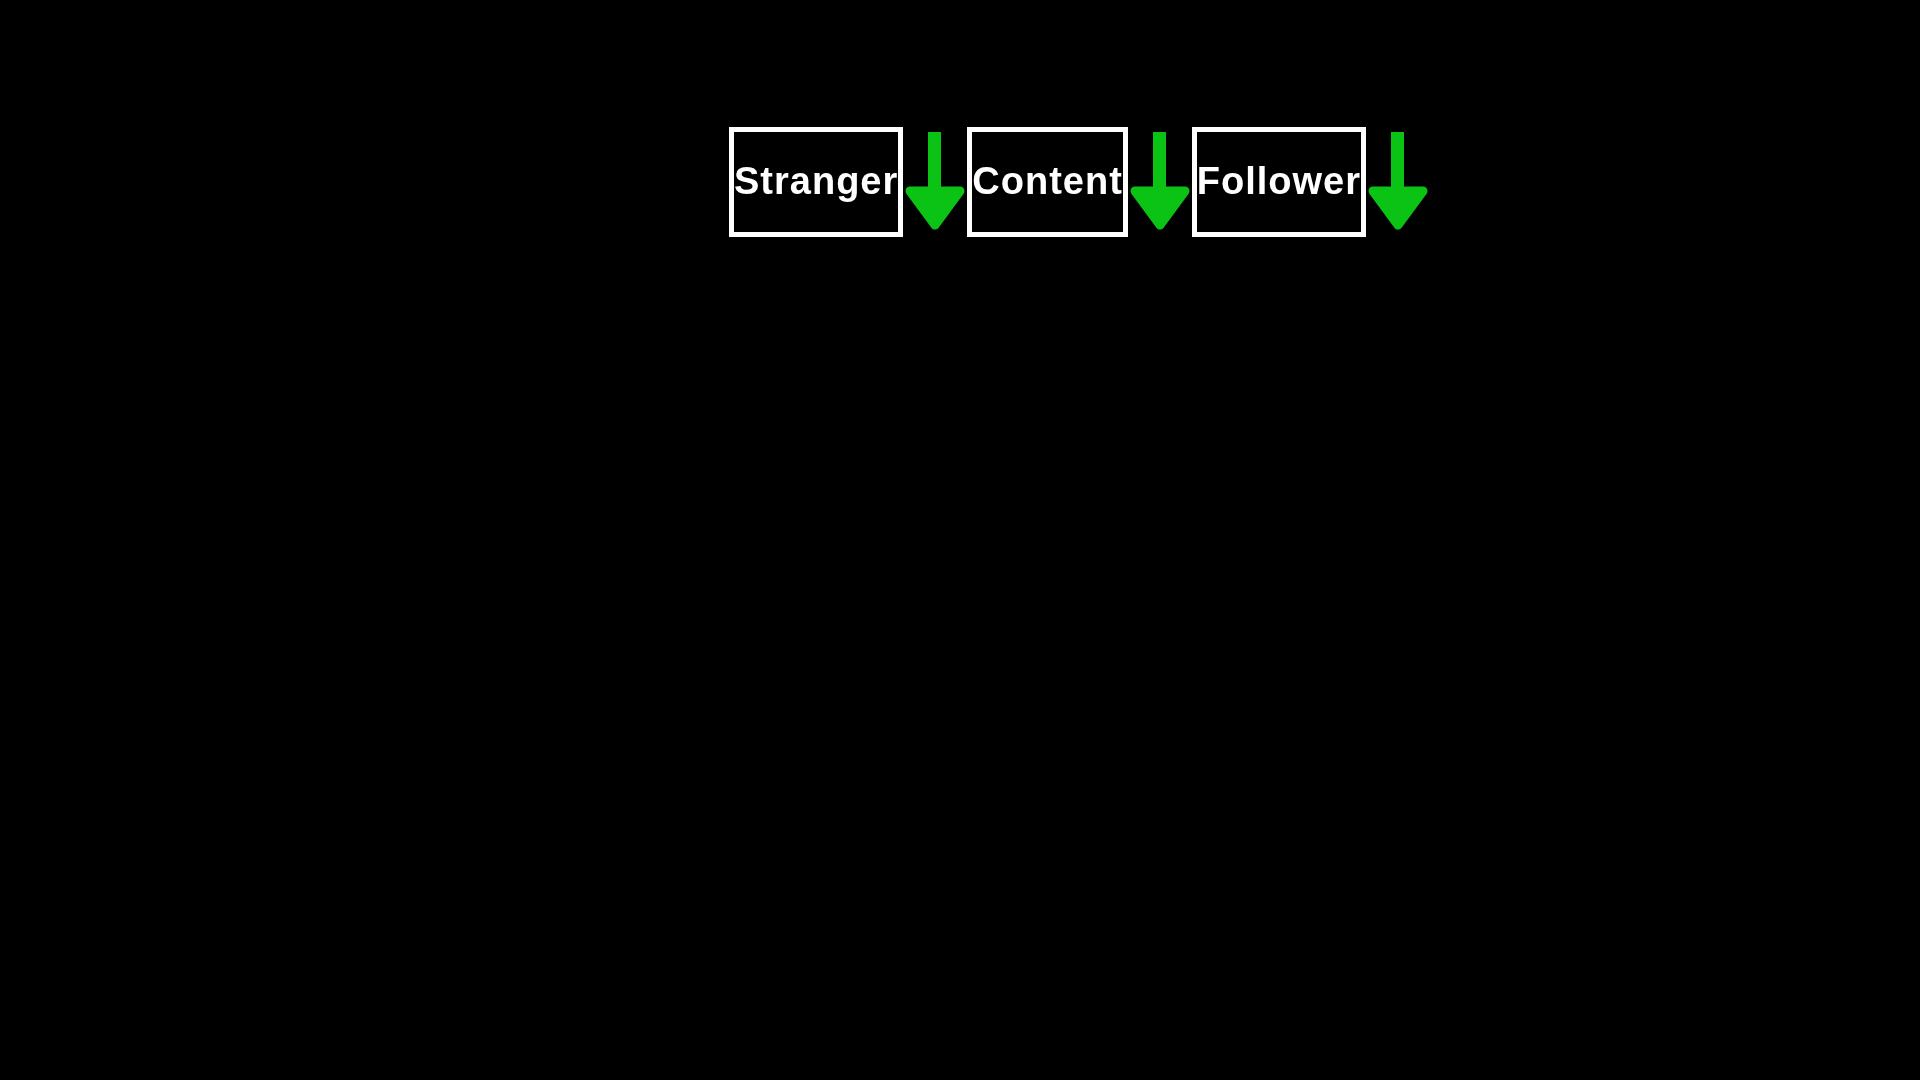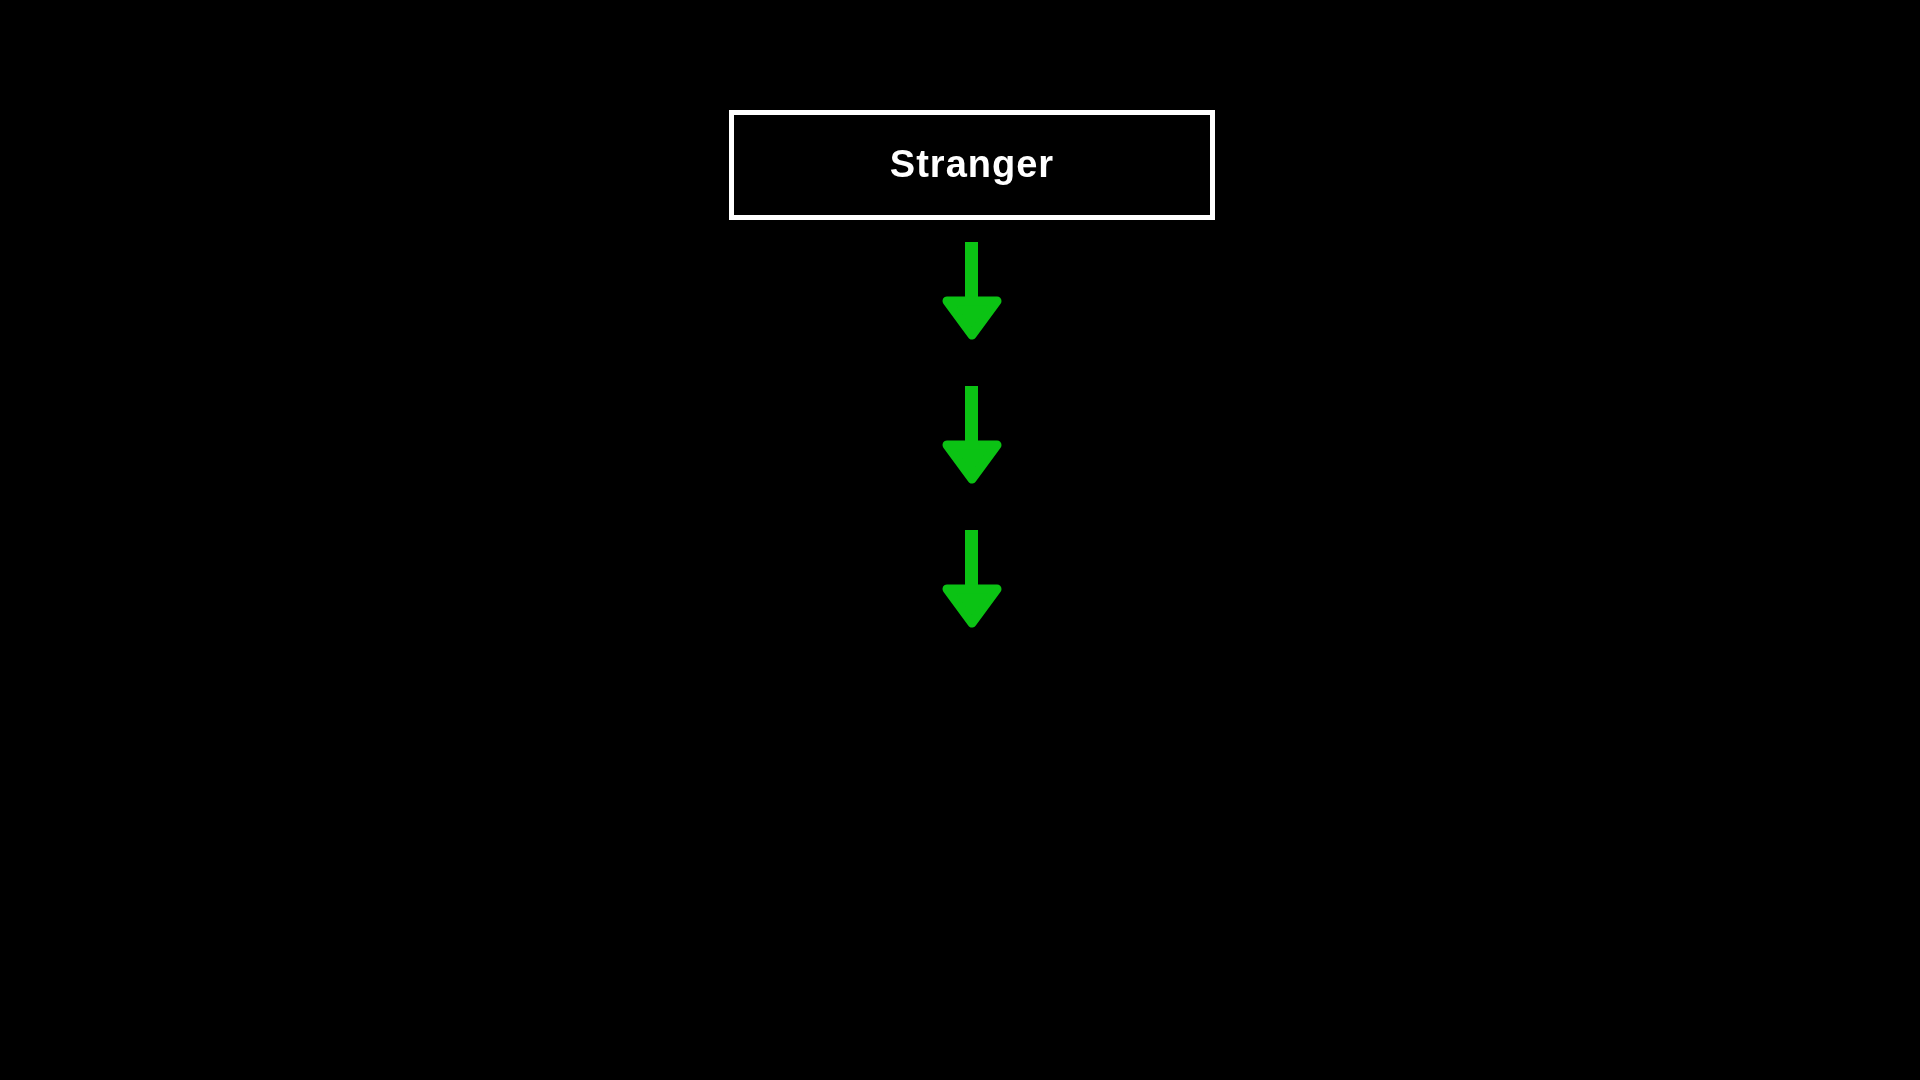--- a/index.html
+++ b/index.html
@@ -16,21 +16,21 @@
     width: 1920px;
     height: 1080px;
     background: #000000;
   }
   .flow {
     position: absolute;
     left: 729px;
     top: 110px;
     width: 486px;
     display: flex;
-    flex-direction: column;
+    flex-direction: row;
     align-items: center;
   }
   .node-box {
     box-sizing: border-box;
     width: 486px;
     height: 110px;
     background: #000000;
     border: 5px solid #ffffff;
     display: flex;
     align-items: center;
@@ -64,28 +64,34 @@
       <span class="node-label">Stranger</span>
     </div>
 
     <div class="arrow-wrap">
       <svg width="64" height="100" viewBox="0 0 64 100">
         <rect x="25" y="0" width="13" height="62" fill="#0bc314"></rect>
         <path d="M32 93 L7 59 L57 59 Z" stroke-width="9" stroke-linejoin="round" fill="#0bc314" stroke="#0bc314"></path>
       </svg>
     </div>
 
+    <div class="node-box">
+      <span class="node-label">Content</span>
+    </div>
 
     <div class="arrow-wrap">
       <svg width="64" height="100" viewBox="0 0 64 100">
         <rect x="25" y="0" width="13" height="62" fill="#0bc314"></rect>
         <path d="M32 93 L7 59 L57 59 Z" stroke-width="9" stroke-linejoin="round" fill="#0bc314" stroke="#0bc314"></path>
       </svg>
     </div>
 
+    <div class="node-box">
+      <span class="node-label">Follower</span>
+    </div>
 
     <div class="arrow-wrap">
       <svg width="64" height="100" viewBox="0 0 64 100">
         <rect x="25" y="0" width="13" height="62" fill="#0bc314"></rect>
         <path d="M32 93 L7 59 L57 59 Z" stroke-width="9" stroke-linejoin="round" fill="#0bc314" stroke="#0bc314"></path>
       </svg>
     </div>
 
 
   </div>

